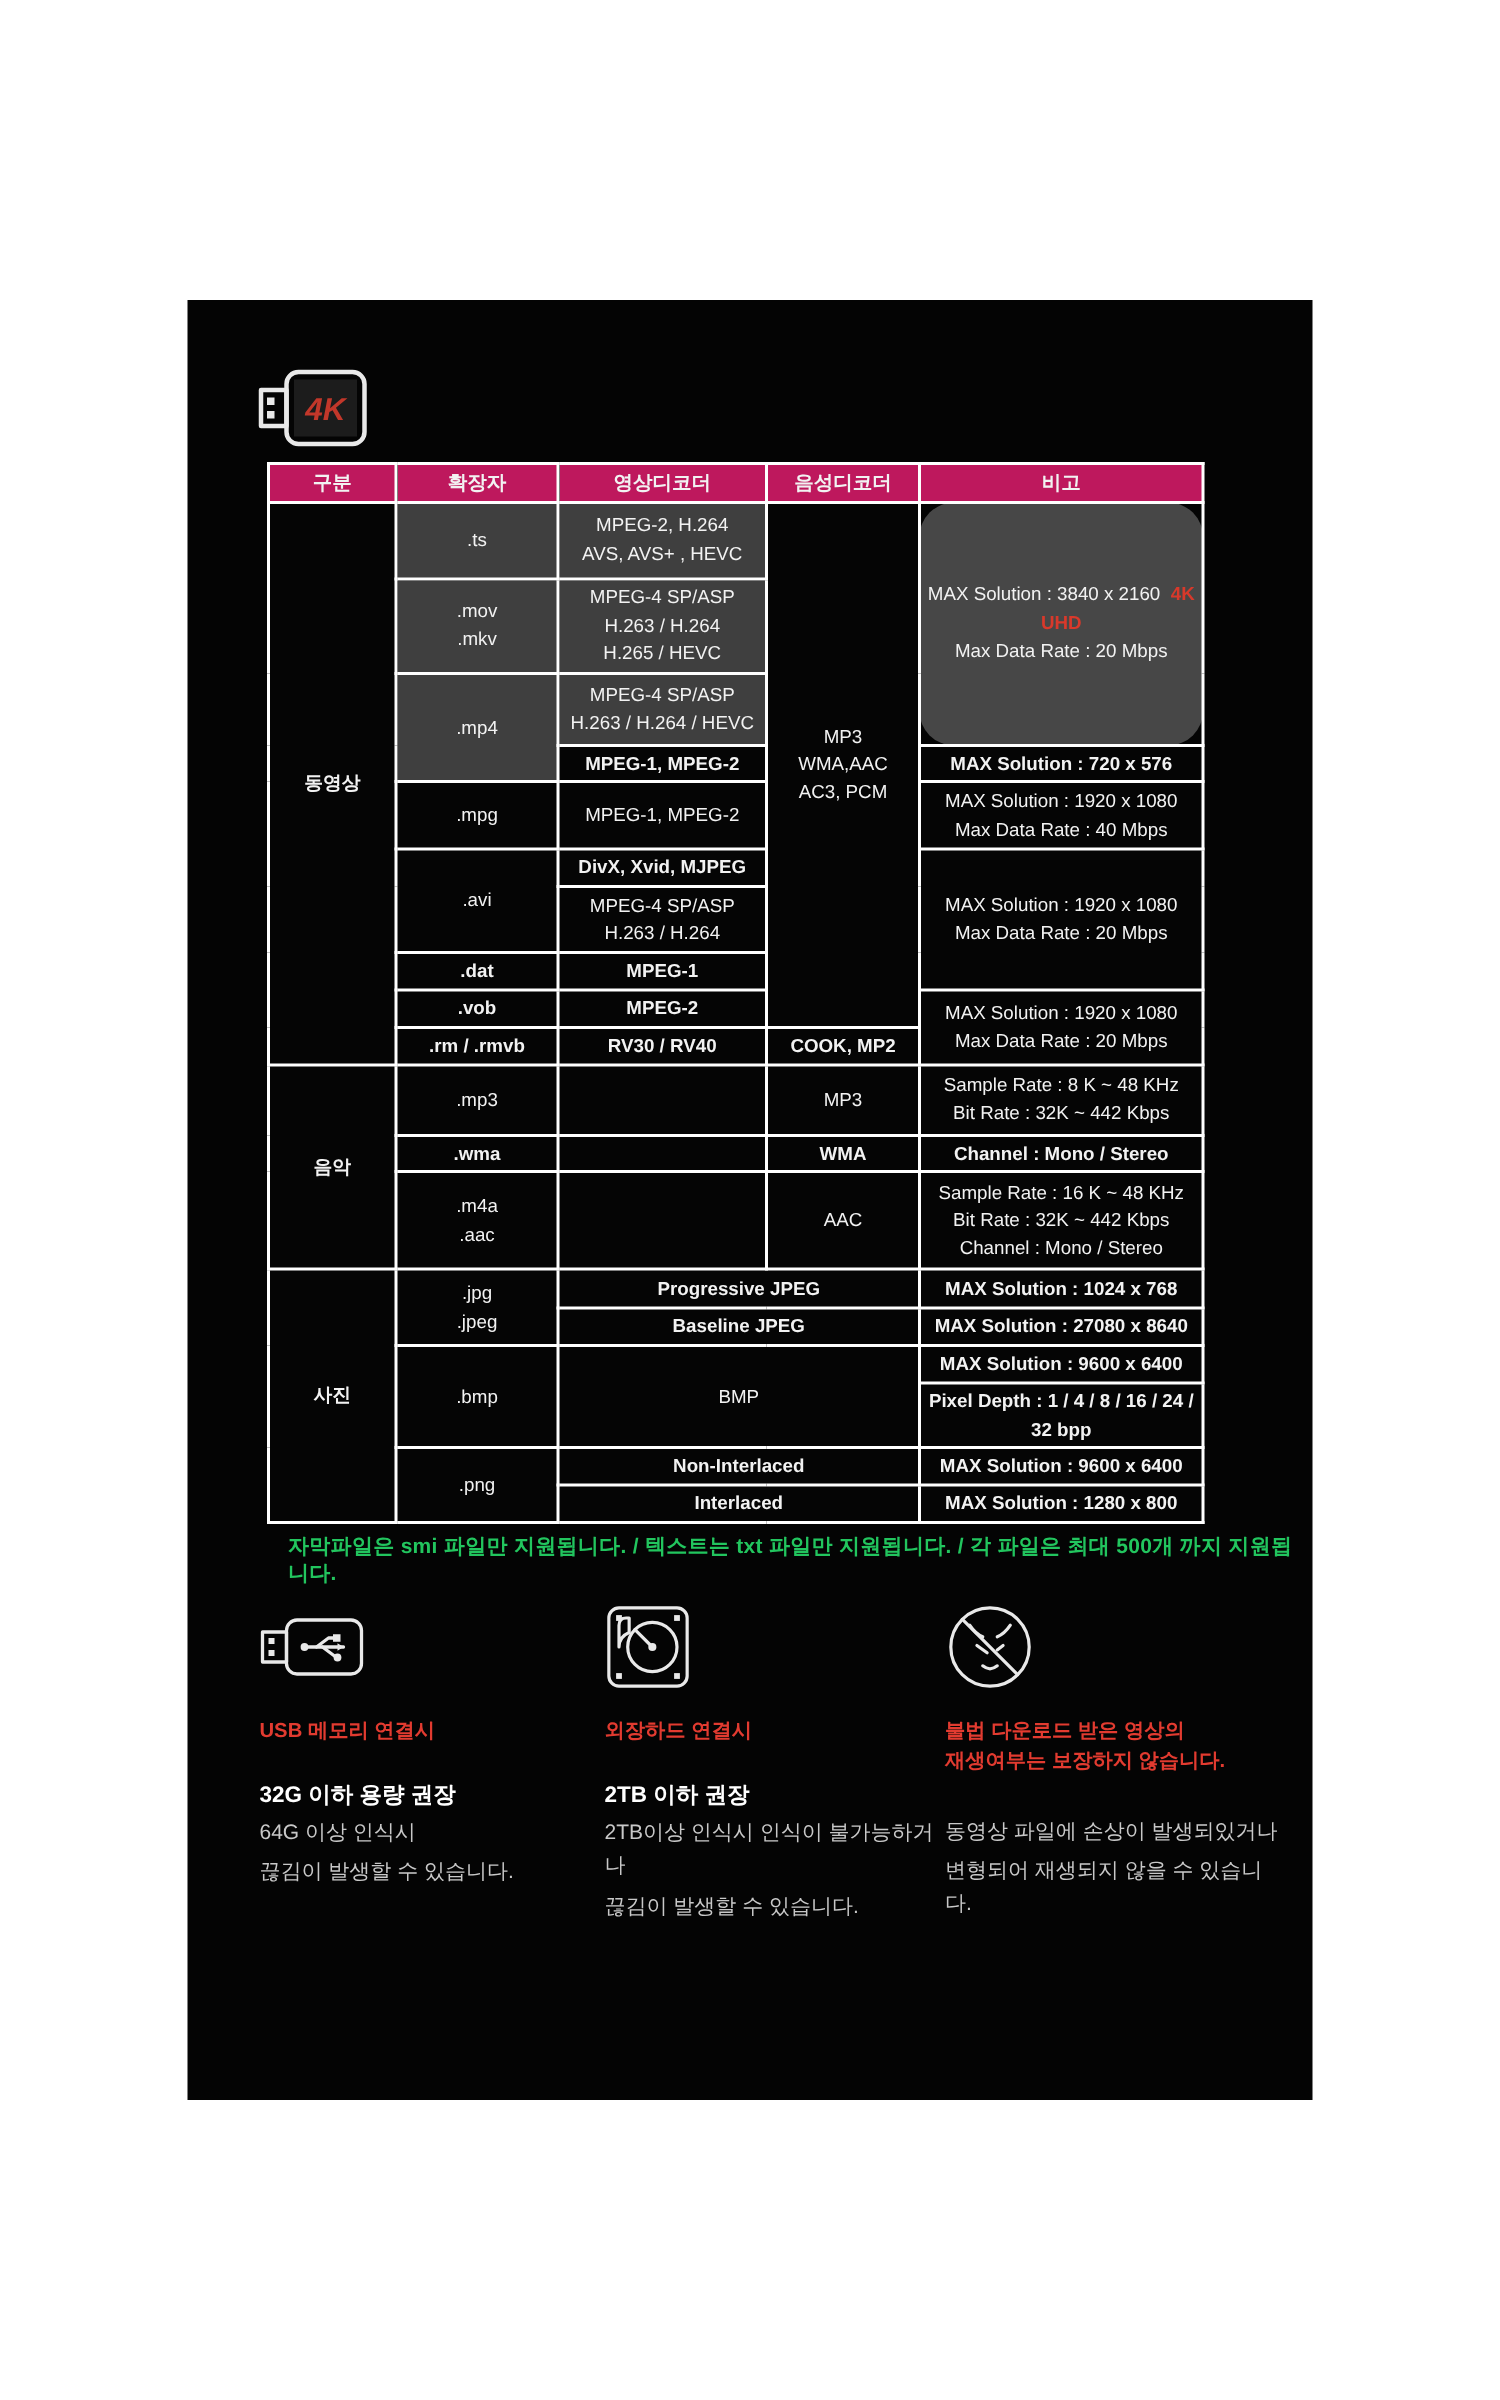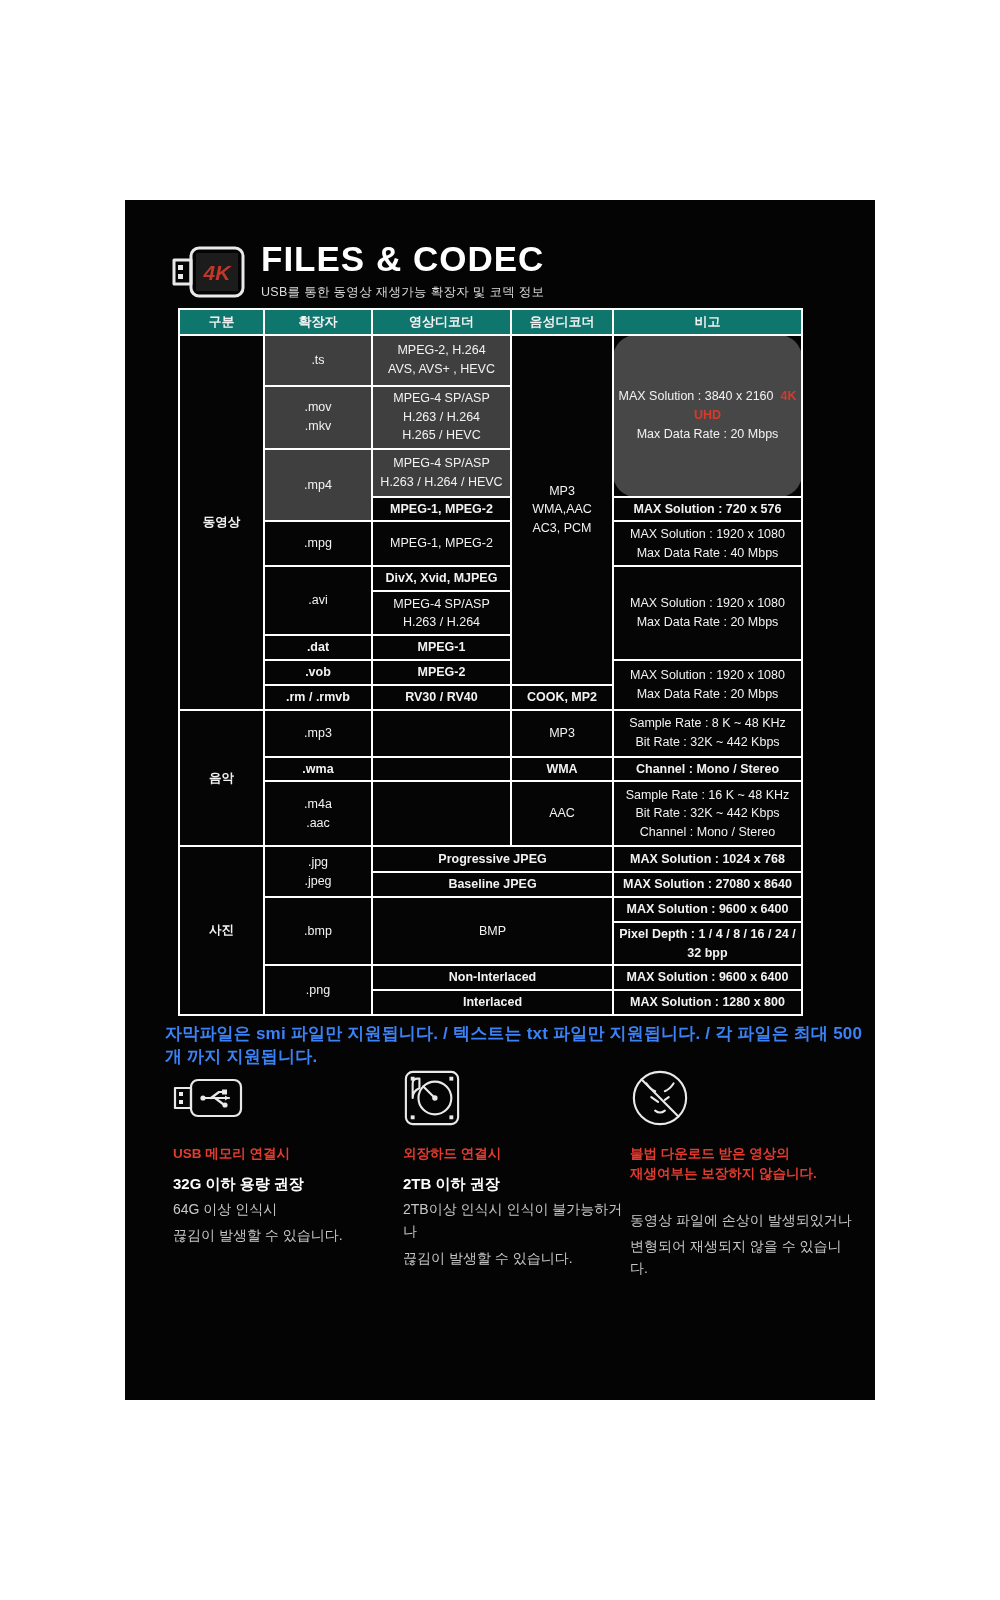--- a/index.html
+++ b/index.html
@@ -21,42 +21,42 @@
   
   table.codec{
     position:absolute;left:53px;top:108px;width:623px;
     border-collapse:collapse;table-layout:fixed;
   }
   table.codec th, table.codec td{
     border:2px solid #ffffff;background:#050505;color:#f2f2f2;
     font-size:12.5px;text-align:center;vertical-align:middle;
     padding:2px 4px;line-height:1.5;overflow:hidden;
   }
-  table.codec th{font-size:13px;font-weight:bold;background:#0f766e;}
+  table.codec th{font-size:13px;font-weight:bold;background:#be185d;}
   .g{background:#3f3f3f !important;}
   .g2{background:#474747 !important;border-radius:23px;}
   .b{font-weight:bold;}
   .sec{font-size:14px;font-weight:bold;}
   .remark{text-align:left;padding-left:14px;padding-right:4px;}
   .remark-c{text-align:center;}
   .pre{white-space:pre-line;}
   .red{color:#d8392b;font-weight:bold;}
   
   .tbl-note{
-    position:absolute;left:40px;top:822px;font-size:17px;font-weight:600;
-    color:#3b82f6;letter-spacing:0.2px;
+    position:absolute;left:67px;top:822px;font-size:14px;font-weight:600;
+    color:#22c55e;letter-spacing:0.2px;
   }
   
   .info{position:absolute;top:866px;}
   .info-1{left:48px;width:215px;}
   .info-2{left:278px;width:220px;}
   .info-3{left:505px;width:225px;}
   .info .icon-box{height:64px;display:flex;align-items:center;}
   .caption{color:#e23b30;font-weight:bold;font-size:13.5px;margin-top:14px;line-height:1.5;min-height:21px;}
-  .lead{color:#ffffff;font-weight:bold;font-size:15px;margin-top:10px;}
+  .lead{color:#ffffff;font-weight:bold;font-size:15px;margin-top:22px;}
   .body-line{color:#c8c8c8;font-size:14px;line-height:1.6;margin-top:4px;}
   .info-3 .body-line.first{margin-top:24px;}
   
   .foot{
     position:absolute;left:46px;top:1058px;color:#c2c2c2;font-size:12.5px;line-height:1.75;
   }
   .foot .l2{padding-left:10px;}
   svg .st{fill:none;stroke:#e9e9e9;stroke-width:3;stroke-linecap:round;stroke-linejoin:round;}
   svg .st2{fill:none;stroke:#e9e9e9;stroke-width:2.2;stroke-linecap:round;stroke-linejoin:round;}
 </style>
@@ -68,24 +68,20 @@
   <div class="hdr">
     <div class="hdr-icon">
       <svg viewBox="0 0 76 56" width="76" height="56">
         <rect x="3" y="16" width="17" height="24" class="st"></rect>
         <rect x="7" y="21" width="5" height="5" fill="#e9e9e9"></rect>
         <rect x="7" y="30" width="5" height="5" fill="#e9e9e9"></rect>
         <rect x="20" y="4" width="52" height="48" rx="8" class="st"></rect>
         <rect x="25" y="9" width="42" height="38" fill="#1c1c1c"></rect>
         <text x="46" y="36" text-anchor="middle" font-size="21" font-weight="bold" font-style="italic" fill="#c2372a" font-family="Liberation Sans, sans-serif">4K</text>
       </svg>
-    </div>
-    <div class="hdr-text">
-      <div class="title">FILES &amp; CODEC</div>
-      <div class="subtitle">USB를 통한 동영상 재생가능 확장자 및 코덱 정보</div>
     </div>
   </div>
 
   <table class="codec">
     <colgroup>
         <col style="width:85px">
         <col style="width:108px">
         <col style="width:139px">
         <col style="width:102px">
         <col style="width:189px">

